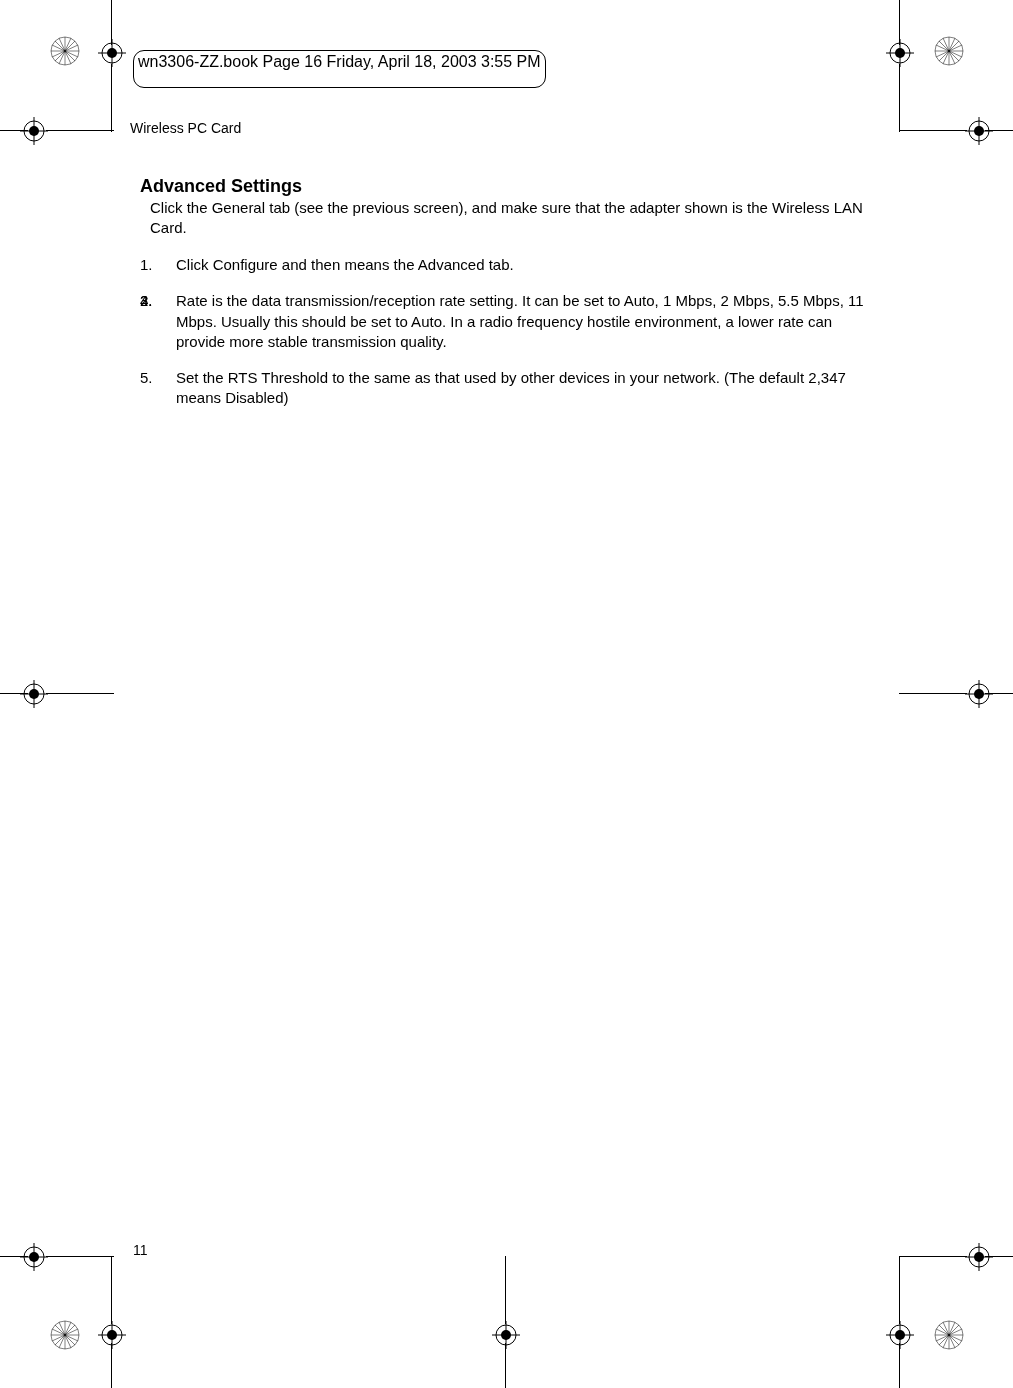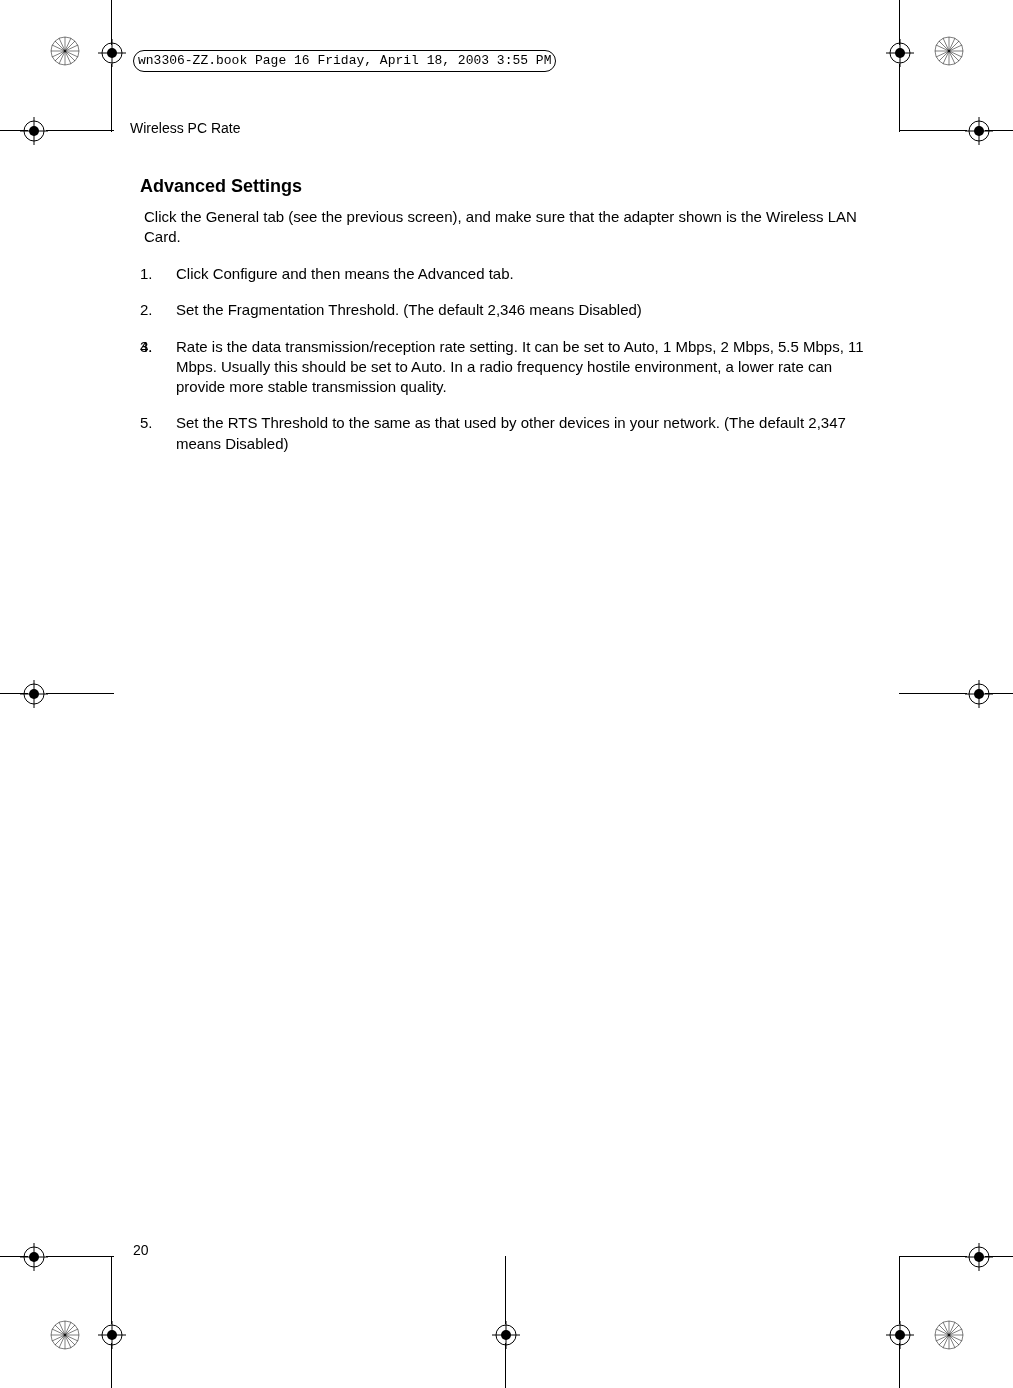--- a/index.html
+++ b/index.html
@@ -20,27 +20,27 @@
       top: 120px;
       width: 740px;
     }
     .running-header {
       font-size: 14px;
       margin-bottom: 40px;
     }
     .section-title {
       font-size: 18px;
       font-weight: bold;
-      margin-bottom: 10px;
+      margin-bottom: 1px;
       margin-left: 10px;
     }
     .intro-text {
       font-size: 15px;
       margin-bottom: 18px;
-      margin-left: 14px;
+      margin-left: 20px;
       line-height: 1.3;
     }
     .numbered-list {
       margin-left: 10px;
       list-style: none;
       counter-reset: item;
     }
     .numbered-list li {
       position: relative;
       padding-left: 36px;
@@ -56,24 +56,24 @@
     .page-number {
       position: absolute;
       left: 133px;
       bottom: 130px;
       font-size: 14px;
     }
     .header-box {
       position: absolute;
       left: 133px;
       top: 50px;
-      height: 22px;
+      height: 38px;
       padding: 2px 4px;
-      font-family: Liberation Mono, monospace;
-      font-size: 13px;
+      font-family: Liberation Sans, sans-serif;
+      font-size: 16px;
       border: 1px solid #000;
       border-radius: 11px;
       white-space: nowrap;
     }
     .register-mark {
       position: absolute;
     }
     .register-mark svg {
       display: block;
     }
@@ -83,33 +83,33 @@
     .radial-mark svg {
       display: block;
     }
   </style>
 </head>
 <body>
 
 <div class="header-box">wn3306-ZZ.book  Page 16  Friday, April 18, 2003  3:55 PM</div>
 
 <div class="page-content">
-  <div class="running-header">Wireless PC Rate</div>
+  <div class="running-header">Wireless PC Card</div>
   <div class="section-title">Advanced Settings</div>
   <div class="intro-text">Click the General tab (see the previous screen), and make sure that the adapter shown is the Wireless LAN Card.</div>
   <ol class="numbered-list">
     <li><span class="num">1.</span><span>Click Configure and then means the Advanced tab.</span></li>
-    <li><span class="num">2.</span><span>Set the Fragmentation Threshold. (The default 2,346 means Disabled)</span></li>
+    <li><span class="num">2.</span></li>
     <li><span class="num">3.</span></li>
     <li><span class="num">4.</span><span>Rate is the data transmission/reception rate setting. It can be set to Auto, 1 Mbps, 2 Mbps, 5.5 Mbps, 11 Mbps. Usually this should be set to Auto. In a radio frequency hostile environment, a lower rate can provide more stable transmission quality.</span></li>
     <li><span class="num">5.</span><span>Set the RTS Threshold to the same as that used by other devices in your network. (The default 2,347 means Disabled)</span></li>
   </ol>
 </div>
 
-<div class="page-number">20</div>
+<div class="page-number">11</div>
 
 <div class="radial-mark" style="left:50px; top:36px;">
   <svg width="30" height="30" viewBox="0 0 30 30">
     <circle cx="15" cy="15" r="14" fill="none" stroke="#000" stroke-width="0.5"></circle>
     <g stroke="#000" stroke-width="0.5">
       <line x1="15" y1="1" x2="15" y2="29"></line>
         <line x1="1" y1="15" x2="29" y2="15"></line>
       <line x1="5" y1="5" x2="25" y2="25"></line>
         <line x1="25" y1="5" x2="5" y2="25"></line>
       <line x1="9" y1="2" x2="21" y2="28"></line>

